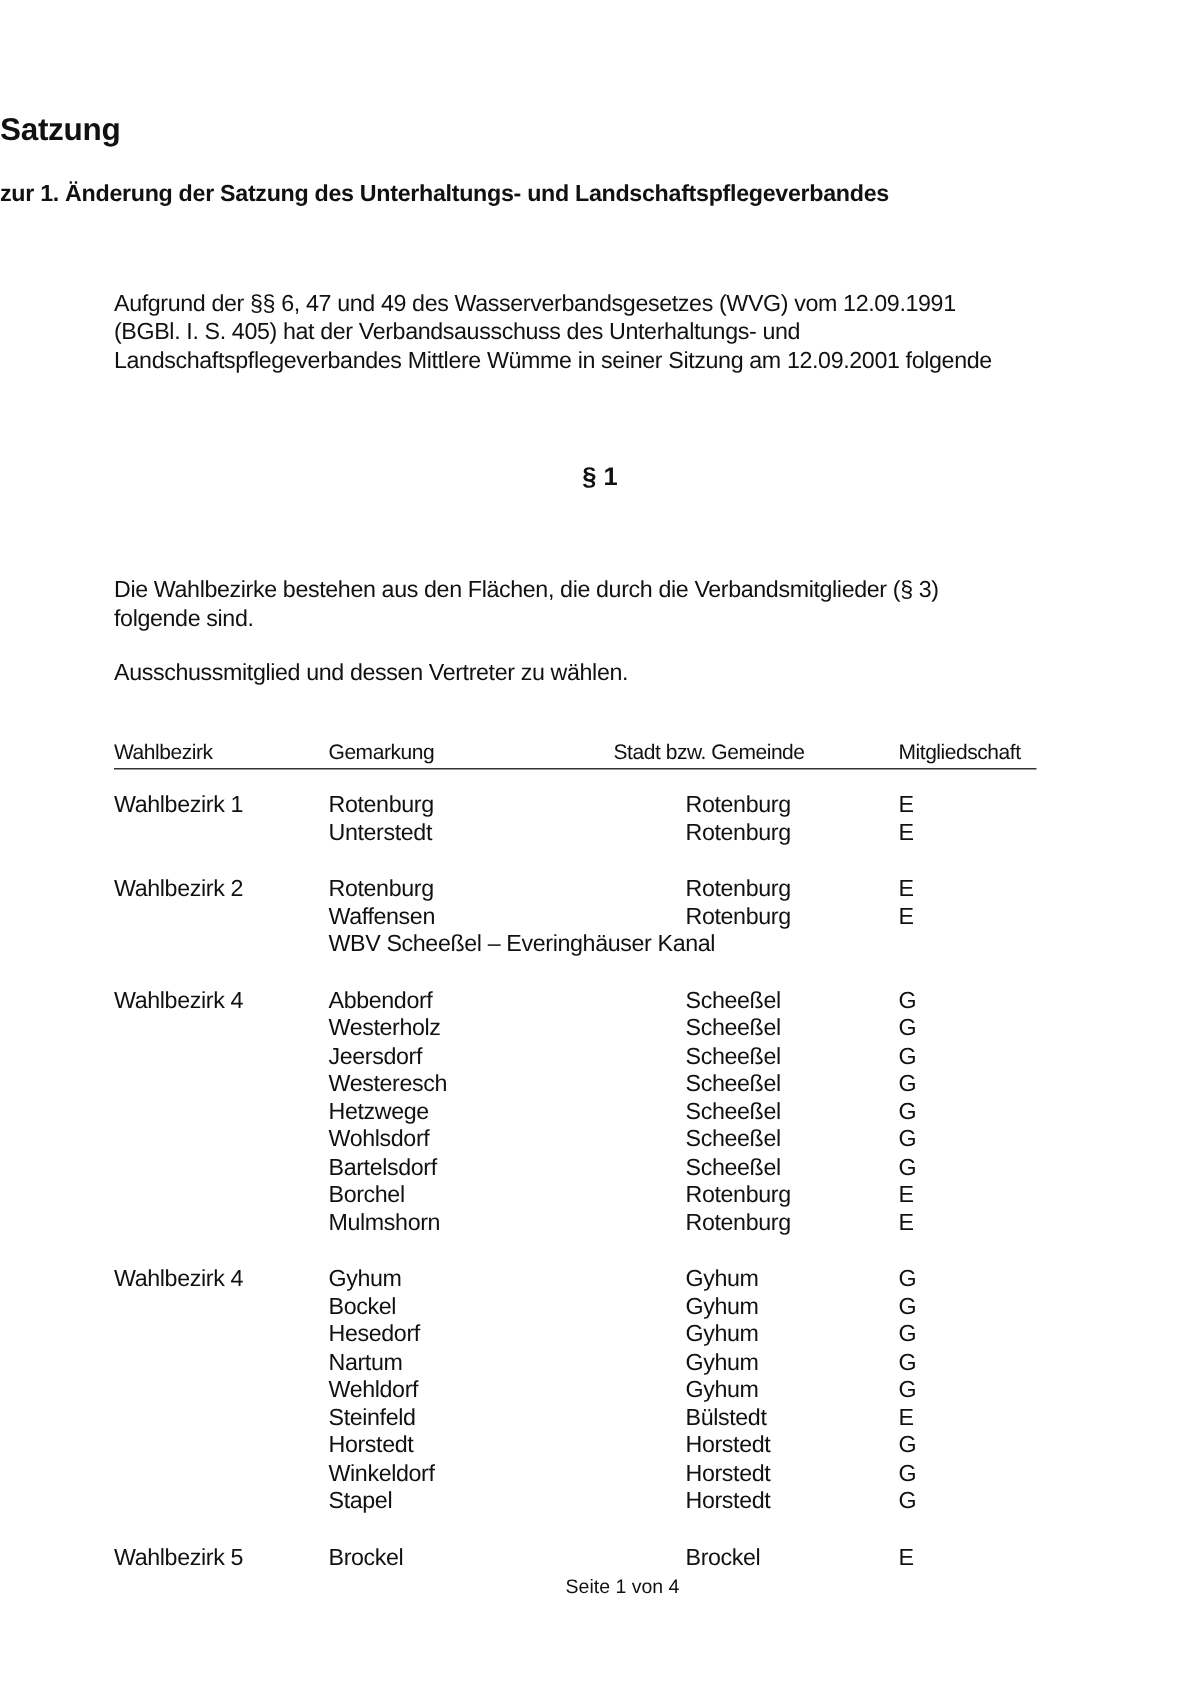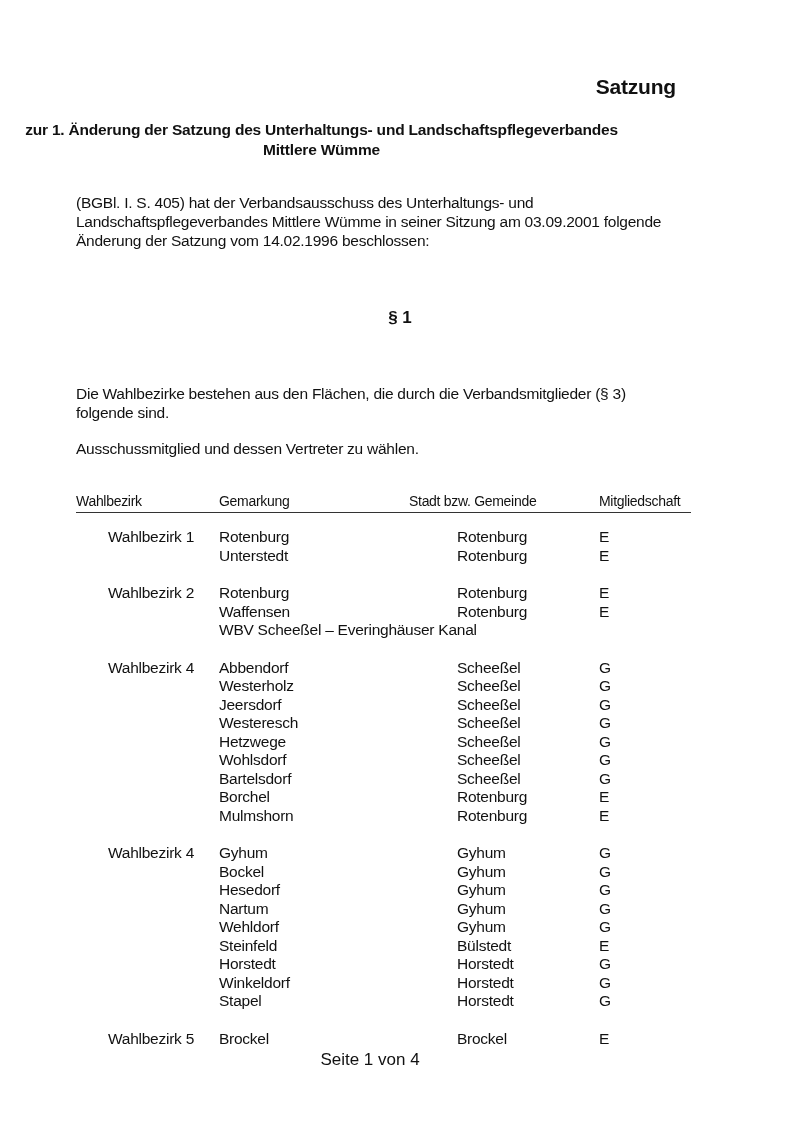--- a/index.html
+++ b/index.html
@@ -2,25 +2,25 @@
 <html><head>
   <meta charset="utf-8">
   <style>
     html, body { margin: 0; padding: 0; background: #ffffff; }
     body {
       width: 800px; height: 1132px; position: relative; overflow: hidden;
       font-family: "Liberation Sans", sans-serif; color: #111111;
     }
     .page { position: absolute; left: 0; top: 0; width: 800px; height: 1132px; }
     .title {
-      position: absolute; left: 0; width: 676px; top: 75px; text-align: right;
+      position: absolute; left: 0; width: 676px; top: 75px; text-align: left;
       font-weight: bold; font-size: 21px; letter-spacing: -0.2px;
     }
     .subtitle {
-      position: absolute; left: 0; width: 643px; top: 120px; text-align: center;
+      position: absolute; left: 0; width: 643px; top: 120px; text-align: left;
       font-weight: bold; font-size: 15.5px; line-height: 20px; letter-spacing: -0.2px;
     }
     .para {
       position: absolute; left: 76px; width: 660px;
       font-size: 15.5px; line-height: 19px; letter-spacing: -0.25px;
     }
     .p-intro { top: 193px; }
     .section-sign {
       position: absolute; left: 0; width: 800px; top: 308px; text-align: center;
       font-weight: bold; font-size: 17px;
@@ -37,42 +37,41 @@
     }
     .thead span { position: absolute; top: 0; }
     .h-wb { left: 0; }
     .h-gm { left: 143px; }
     .h-sg { left: 333px; }
     .h-ms { left: 523px; }
     .table { position: absolute; left: 76px; top: 528px; width: 640px; font-size: 15.5px; letter-spacing: -0.25px; }
     .group { margin-bottom: 19px; }
     .row { position: relative; height: 18.5px; }
     .row span { position: absolute; top: 0; white-space: nowrap; }
-    .c-wb { left: 0; margin-left: 32px; }
+    .c-wb { left: 0; }
     .c-gm { left: 143px; }
     .c-sg { left: 381px; }
     .c-ms { left: 523px; }
     .footer {
-      position: absolute; left: 0; width: 740px; top: 1050px; text-align: center; font-size: 17px;
+      position: absolute; left: 0; width: 740px; top: 1050px; text-align: center; font-size: 13px; padding-left: 45px;
     }
   </style>
 </head>
 <body>
 
 <div class="page">
   <div class="title">Satzung</div>
   <div class="subtitle">
     <div>zur 1. Änderung der Satzung des Unterhaltungs- und Landschaftspflegeverbandes</div>
-    <div>Mittlere Wümme</div>
   </div>
 
   <div class="para p-intro">
+    <div>Aufgrund der §§ 6, 47 und 49 des Wasserverbandsgesetzes (WVG) vom 12.09.1991</div>
     <div>(BGBl. I. S. 405) hat der Verbandsausschuss des Unterhaltungs- und</div>
-    <div>Landschaftspflegeverbandes Mittlere Wümme in seiner Sitzung am 03.09.2001 folgende</div>
-    <div>Änderung der Satzung vom 14.02.1996 beschlossen:</div>
+    <div>Landschaftspflegeverbandes Mittlere Wümme in seiner Sitzung am 12.09.2001 folgende</div>
   </div>
 
   <div class="section-sign">§ 1</div>
 
   <div class="para p-1">
     <div>Die Wahlbezirke bestehen aus den Flächen, die durch die Verbandsmitglieder (§ 3)</div>
     <div>folgende sind.</div>
   </div>
   <div class="para p-2">
     <div>Ausschussmitglied und dessen Vertreter zu wählen.</div>

